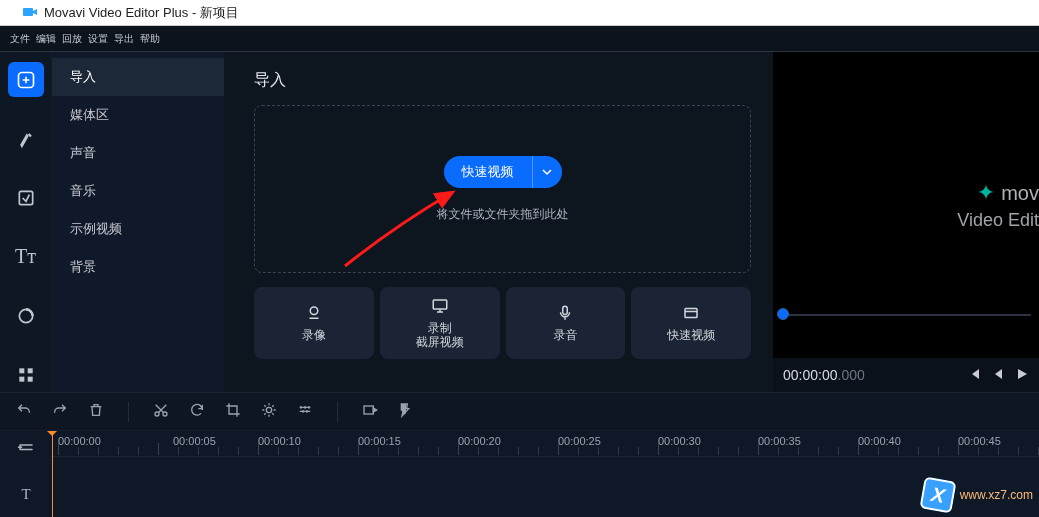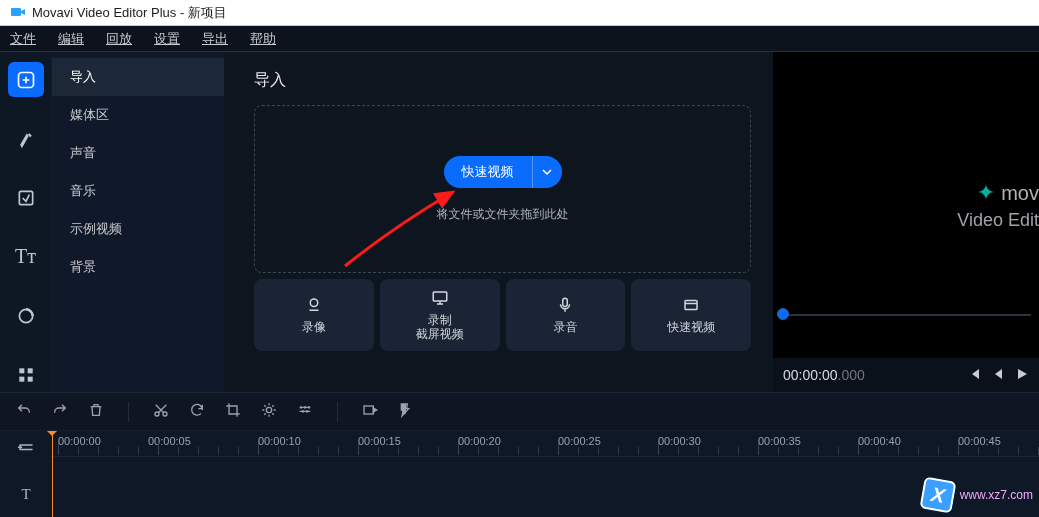--- a/index.html
+++ b/index.html
@@ -4,29 +4,29 @@
 <style>
   * { box-sizing: border-box; margin: 0; padding: 0; }
   body {
     width: 1039px; height: 517px;
     font-family: "Microsoft YaHei", Arial, sans-serif;
     background: #0d151f; color: #dcdde0;
     font-size: 13px; overflow: hidden; position: relative;
   }
   .titlebar {
     height: 26px; background: #fff; color: #222;
-    display: flex; align-items: center; padding: 0 10px;
+    display: flex; align-items: center; padding: 0 22px;
     font-size: 13px; border-bottom: 1px solid #ccc;
   }
   .titlebar-icon { width: 16px; height: 16px; margin-right: 6px; }
   .titlebar-icon svg { width: 16px; height: 16px; }
   .menubar {
     height: 26px; background: #0c131d; border-bottom: 1px solid #2b3340;
-    display: flex; align-items: center; padding: 0 10px; gap: 22px;
-    font-size: 13px; color: #c9cbd0; text-decoration: underline;
+    display: flex; align-items: center; padding: 0 10px; gap: 6px;
+    font-size: 10px; color: #c9cbd0;
   }
   .menubar span { cursor: default; }
 
   .main {
     display: flex; height: 340px; background: #0d151f;
   }
   .toolrail {
     width: 52px; background: #0e1824;
     display: flex; flex-direction: column; align-items: center;
     padding-top: 10px; gap: 24px; border-right: 1px solid #131c28;
@@ -68,21 +68,21 @@
     width: 30px; display: flex; align-items: center; justify-content: center;
     border-left: 1px solid rgba(255,255,255,.3);
   }
   .addfile-caret svg { width: 10px; height: 10px; }
   .dropzone-hint { color: #aeb4c0; font-size: 12px; }
 
   .arrow-annotation {
     position: absolute; left: 80px; top: 80px; pointer-events: none;
   }
 
-  .card-row { display: flex; gap: 6px; margin-top: 6px; }
+  .card-row { display: flex; gap: 6px; margin-top: 14px; }
   .card {
     flex: 1; background: #1a2434; border-radius: 8px;
     height: 72px; display: flex; flex-direction: column;
     align-items: center; justify-content: center; gap: 6px; color: #d3d6dc;
   }
   .card svg { width: 18px; height: 18px; }
   .card-label { font-size: 12px; text-align: center; line-height: 1.2; white-space: pre-line; }
 
   .preview {
     width: 266px; background: #000; position: relative;
@@ -150,21 +150,21 @@
     position: absolute; right: 6px; bottom: 6px; pointer-events: none;
     display: flex; align-items: center; gap: 6px;
   }
   .bw-badge {
     width: 32px; height: 32px; background: #3aa0ff; border-radius: 6px;
     transform: rotate(10deg); display: flex; align-items: center; justify-content: center;
     color: #fff; font-size: 20px; font-style: italic; font-weight: bold;
     box-shadow: 0 0 0 2px #fff inset;
   }
   .bw-text { color: #fff; font-family: KaiTi, STKaiti, serif; font-size: 22px; text-shadow: 1px 1px 2px #000; }
-  .bw-url { color: #f0abfc; font-size: 12px; display: block; text-align: right; }
+  .bw-url { color: #fdba74; font-size: 12px; display: block; text-align: right; }
 </style>
 </head>
 <body>
 
 <div class="titlebar">
   <span class="titlebar-icon">
     <svg viewBox="0 0 16 16">
         <rect x="1" y="3" width="10" height="8" rx="1" fill="#2aa3ff"></rect>
         <path d="M11 6 L15 4 L15 10 L11 8 Z" fill="#2aa3ff"></path>
       </svg>
@@ -371,21 +371,21 @@
     <span style="font-family:serif;font-size:15px;">T</span>
   </div>
   <div class="tl-body">
     <div class="ruler" id="ruler">
         <div class="ruler-label" style="left: 6px;">00:00:00</div>
         <div class="ruler-majortick" style="left: 6px;"></div>
         <div class="ruler-tick" style="left: 26px;"></div>
         <div class="ruler-tick" style="left: 46px;"></div>
         <div class="ruler-tick" style="left: 66px;"></div>
         <div class="ruler-tick" style="left: 86px;"></div>
-        <div class="ruler-label" style="left: 88px; padding-left: 8px;">00:00:05</div>
+        <div class="ruler-label" style="left: 113px; padding-left: 8px;">00:00:05</div>
         <div class="ruler-majortick" style="left: 106px;"></div>
         <div class="ruler-tick" style="left: 126px;"></div>
         <div class="ruler-tick" style="left: 146px;"></div>
         <div class="ruler-tick" style="left: 166px;"></div>
         <div class="ruler-tick" style="left: 186px;"></div>
         <div class="ruler-label" style="left: 206px;">00:00:10</div>
         <div class="ruler-majortick" style="left: 206px;"></div>
         <div class="ruler-tick" style="left: 226px;"></div>
         <div class="ruler-tick" style="left: 246px;"></div>
         <div class="ruler-tick" style="left: 266px;"></div>

